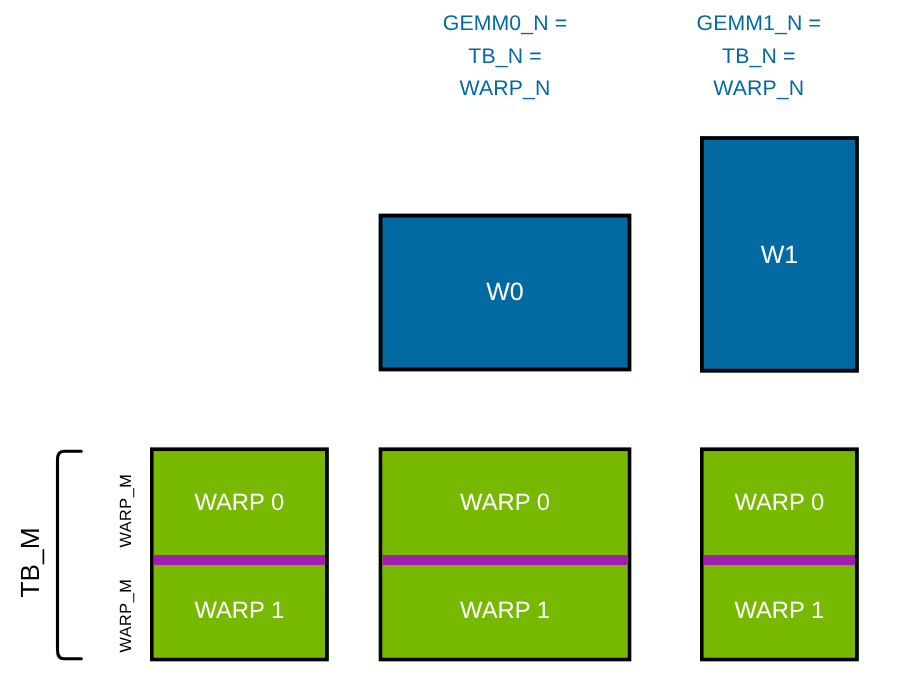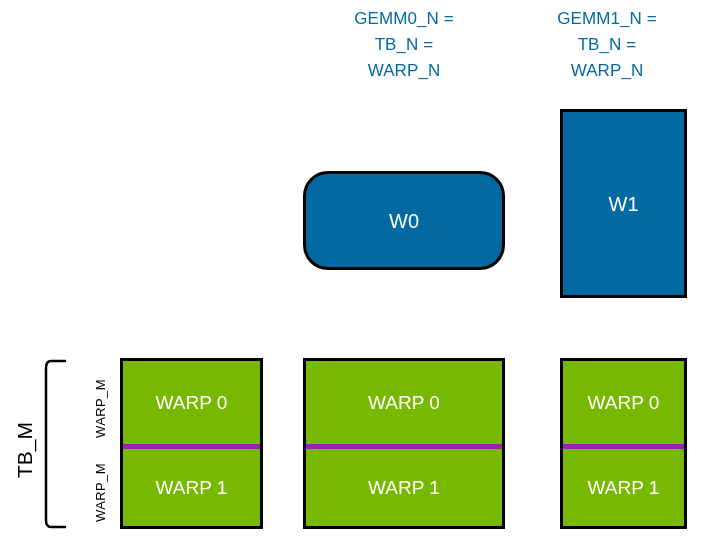--- a/index.html
+++ b/index.html
@@ -48,42 +48,42 @@
   .box-blue { background: #0369a1; }
 
   .box-label {
     color: #ffffff;
     font-size: 20px;
     line-height: 1;
     white-space: nowrap;
   }
 
   
-  #blue-w0 { left: 303px; top: 171px; width: 202px; height: 99px; border-radius: 25px; }
+  #blue-w0 { left: 303px; top: 171px; width: 202px; height: 126px; }
   #blue-w1 { left: 560px; top: 109px; width: 127px; height: 189px; }
 
   
   .tb-stack {
     position: absolute;
     box-sizing: border-box;
     border: 3px solid #000000;
     background: #76B900;
     display: flex;
     flex-direction: column;
   }
   .tb-stack .warp-cell {
     flex: 1 1 50%;
     display: flex;
     align-items: center;
     justify-content: center;
     background: #76B900;
     box-sizing: border-box;
   }
   .tb-stack .warp-cell + .warp-cell {
-    border-top: 5px solid #a21caf;
+    border-top: 8px solid #a21caf;
   }
   .warp-label {
     color: #ffffff;
     font-size: 19px;
     line-height: 1;
     white-space: nowrap;
   }
 
   #tb-stack-0 { left: 120px; top: 358px; width: 143px; height: 171px; }
   #tb-stack-1 { left: 303px; top: 358px; width: 202px; height: 171px; }

